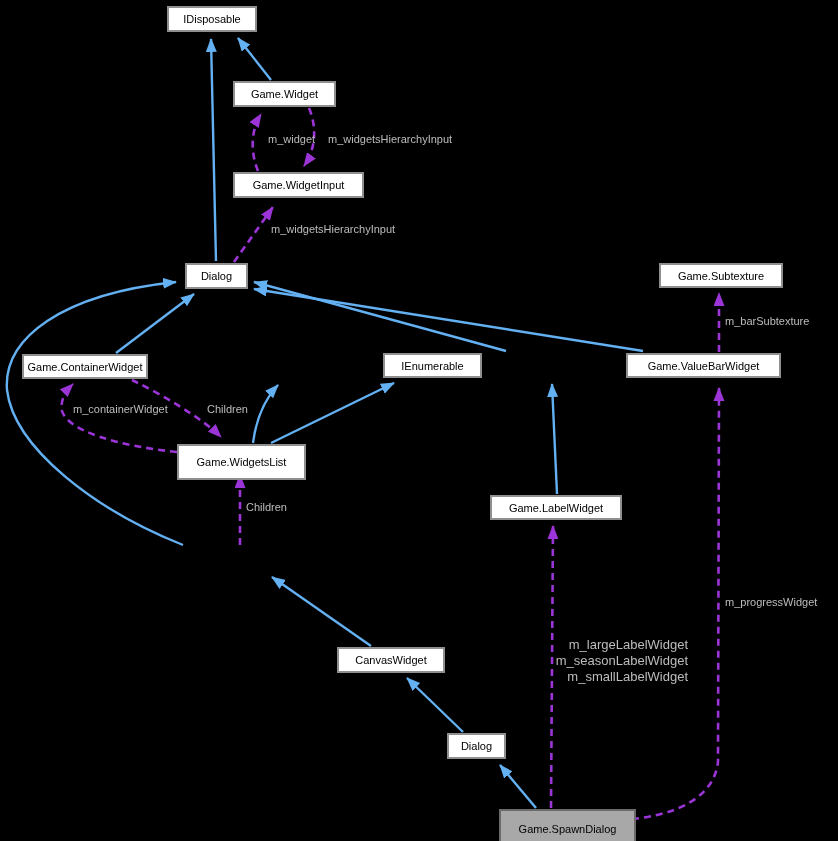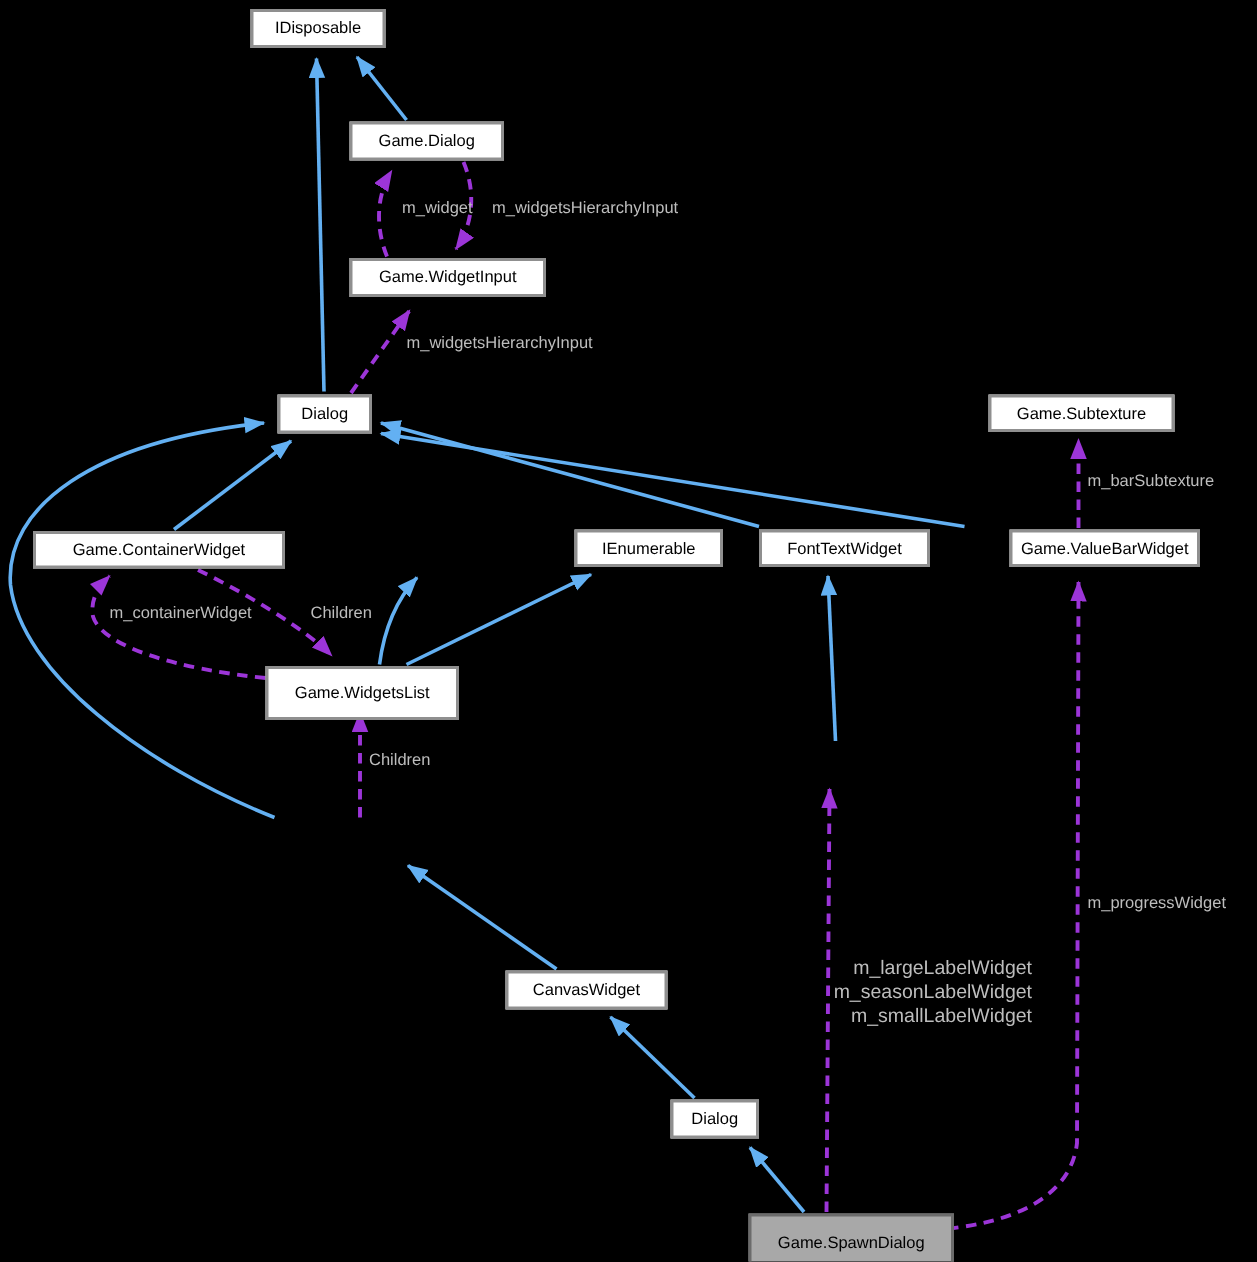--- a/index.html
+++ b/index.html
@@ -64,29 +64,29 @@
     <path class="use" d="M 234 262 L 273 207" marker-end="url(#ap)"></path>
     <path class="use" d="M 177 452 C 118 446, 68 431, 62 411 C 60 399, 66 391, 73 384" marker-end="url(#ap)"></path>
     <path class="use" d="M 132 380 C 163 395, 203 419, 221 437" marker-end="url(#ap)"></path>
     <path class="use" d="M 240 545 L 240 475" marker-end="url(#ap)"></path>
     <path class="use" d="M 719 352 L 719 293" marker-end="url(#ap)"></path>
     <path class="use" d="M 551 808 L 553 526" marker-end="url(#ap)"></path>
     <path class="use" d="M 620 820 C 675 817, 714 798, 718 762 L 719 388" marker-end="url(#ap)"></path>
   </svg>
 
   <div class="node" style="left:167px;top:6px;width:90px;height:26px">IDisposable</div>
-  <div class="node" style="left:233px;top:81px;width:103px;height:26px">Game.Dialog</div>
+  <div class="node" style="left:233px;top:81px;width:103px;height:26px">Game.Widget</div>
   <div class="node" style="left:233px;top:172px;width:131px;height:26px">Game.WidgetInput</div>
   <div class="node" style="left:185px;top:263px;width:63px;height:26px">Dialog</div>
   <div class="node" style="left:659px;top:263px;width:124px;height:25px">Game.Subtexture</div>
-  <div class="node" style="left:22px;top:354px;width:168px;height:25px">Game.ContainerWidget</div>
+  <div class="node" style="left:22px;top:354px;width:126px;height:25px">Game.ContainerWidget</div>
   <div class="node" style="left:383px;top:353px;width:99px;height:25px">IEnumerable</div>
-  <div class="node" style="left:506px;top:353px;width:114px;height:25px">FontTextWidget</div>
-  <div class="node" style="left:673px;top:353px;width:127px;height:25px">Game.ValueBarWidget</div>
+  <div class="node" style="left:626px;top:353px;width:155px;height:25px">Game.ValueBarWidget</div>
   <div class="node" style="left:177px;top:444px;width:129px;height:36px">Game.WidgetsList</div>
+  <div class="node" style="left:490px;top:495px;width:132px;height:25px">Game.LabelWidget</div>
   <div class="node" style="left:337px;top:647px;width:108px;height:26px">CanvasWidget</div>
   <div class="node" style="left:447px;top:733px;width:59px;height:26px">Dialog</div>
   <div class="node hl" style="left:499px;top:809px;width:137px;height:40px">Game.SpawnDialog</div>
 
   <div class="elabel" style="left:268px;top:133px">m_widget</div>
   <div class="elabel" style="left:328px;top:133px">m_widgetsHierarchyInput</div>
   <div class="elabel" style="left:271px;top:223px">m_widgetsHierarchyInput</div>
   <div class="elabel" style="left:73px;top:403px">m_containerWidget</div>
   <div class="elabel" style="left:207px;top:403px">Children</div>
   <div class="elabel" style="left:246px;top:501px">Children</div>

